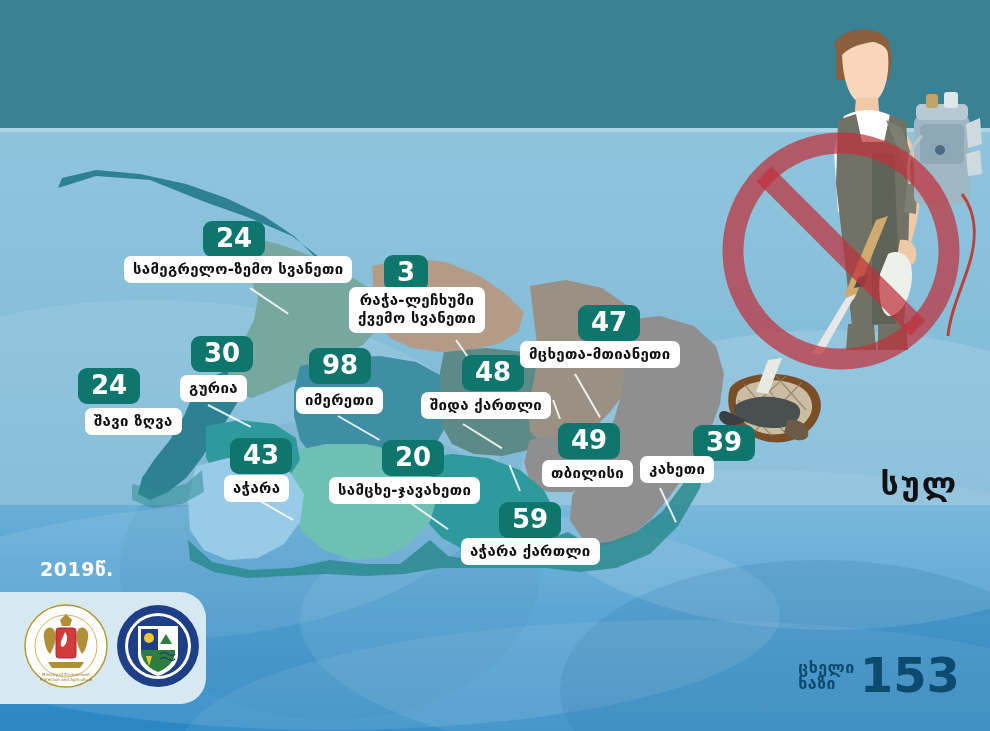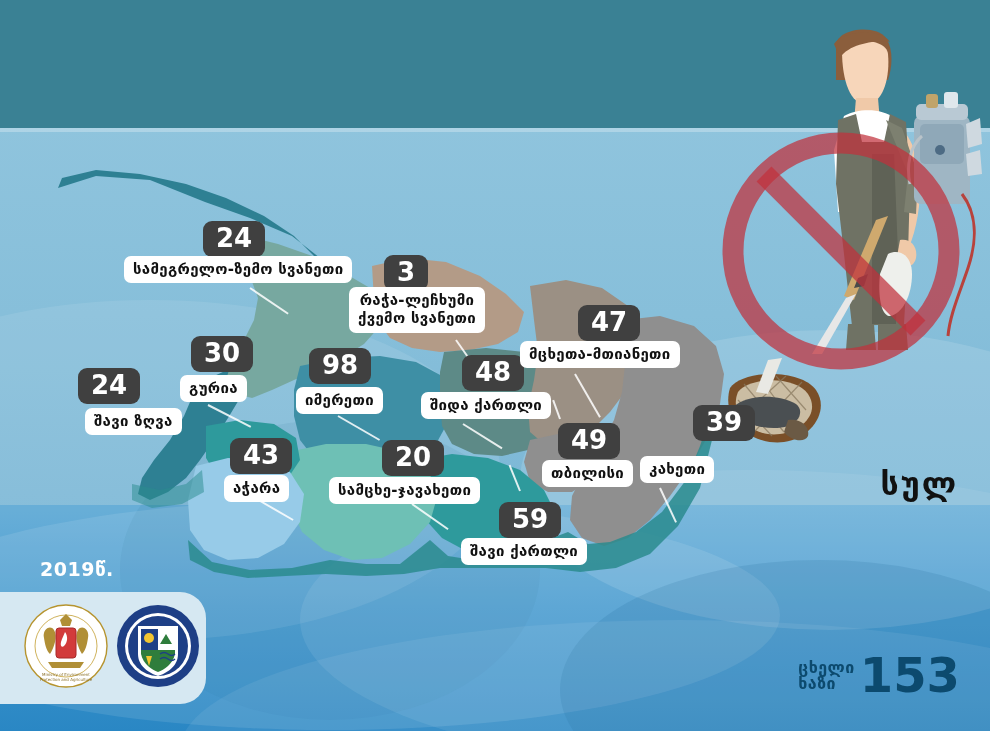--- a/index.html
+++ b/index.html
@@ -51,21 +51,21 @@
     font-family: "DejaVu Sans", sans-serif;
   }
 
   
   .map-wrap { position: absolute; left: 0; top: 140px; width: 760px; height: 440px; z-index: 3; }
   .map-svg { width: 760px; height: 440px; display: block; }
 
   
   .marker { position: absolute; z-index: 8; }
   .num {
-    background: #404040; color: #ffffff;
+    background: #0f766e; color: #ffffff;
     border-radius: 9px; text-align: center;
     font-size: 26px; font-weight: bold; font-family: "DejaVu Sans", sans-serif;
     padding: 3px 13px 5px 13px; display: inline-block;
     line-height: 1.08; min-width: 42px;
   }
   .name {
     background: #ffffff; color: #111111;
     border-radius: 7px; display: inline-block;
     font-size: 15px; font-weight: bold; letter-spacing: 0.3px;
     padding: 4px 9px 5px 9px; line-height: 1.22; white-space: nowrap;
@@ -204,26 +204,26 @@
       <div class="marker" style="left: 578px; top: 305px;"><div class="num">47</div></div>
       <div class="marker" style="left: 520px; top: 341px;"><div class="name">მცხეთა-მთიანეთი</div></div>
       <div class="leader" style="left: 255px; top: 497px; width: 44px; transform: rotate(30deg);"></div>
       <div class="marker" style="left: 230px; top: 438px;"><div class="num">43</div></div>
       <div class="marker" style="left: 224px; top: 475px;"><div class="name">აჭარა</div></div>
       <div class="leader" style="left: 412px; top: 503px; width: 44px; transform: rotate(35deg);"></div>
       <div class="marker" style="left: 382px; top: 440px;"><div class="num">20</div></div>
       <div class="marker" style="left: 329px; top: 477px;"><div class="name">სამცხე-ჯავახეთი</div></div>
       <div class="leader" style="left: 520px; top: 490px; width: 28px; transform: rotate(248deg);"></div>
       <div class="marker" style="left: 499px; top: 502px;"><div class="num">59</div></div>
-      <div class="marker" style="left: 461px; top: 538px;"><div class="name">შავი ქართლი</div></div>
+      <div class="marker" style="left: 461px; top: 538px;"><div class="name">აჭარა ქართლი</div></div>
       <div class="leader" style="left: 560px; top: 418px; width: 20px; transform: rotate(250deg);"></div>
       <div class="marker" style="left: 558px; top: 423px;"><div class="num">49</div></div>
       <div class="marker" style="left: 542px; top: 460px;"><div class="name">თბილისი</div></div>
       <div class="leader" style="left: 660px; top: 487px; width: 38px; transform: rotate(65deg);"></div>
-      <div class="marker" style="left: 649px; top: 405px; padding-left: 44px;"><div class="num">39</div></div>
+      <div class="marker" style="left: 649px; top: 425px; padding-left: 44px;"><div class="num">39</div></div>
       <div class="marker" style="left: 640px; top: 456px;"><div class="name">კახეთი</div></div>
     </div>
 
   <div class="figure">
     <svg viewBox="0 0 200 330" width="200" height="330" xmlns="http://www.w3.org/2000/svg">
 
       <path fill="#8b5e3c" d="M46 22 C46 4 86 0 96 14 C104 26 102 44 98 56 L46 56 Z"></path>
 
       <path fill="#f7d6ba" d="M52 26 C52 14 96 12 98 30 C100 52 94 76 80 80 C62 84 52 60 52 26 Z"></path>
       <path fill="#8b5e3c" d="M44 20 C52 6 92 4 100 18 C92 16 60 18 50 34 Z"></path>

